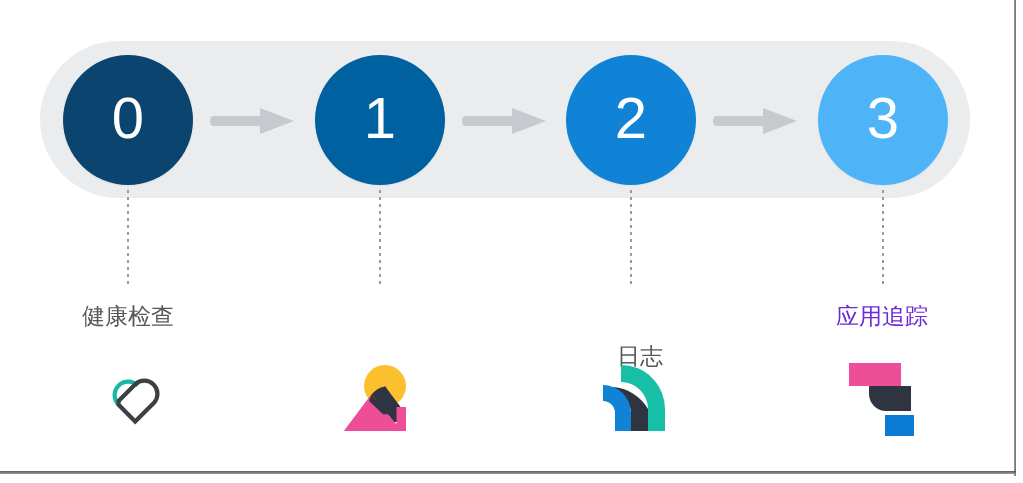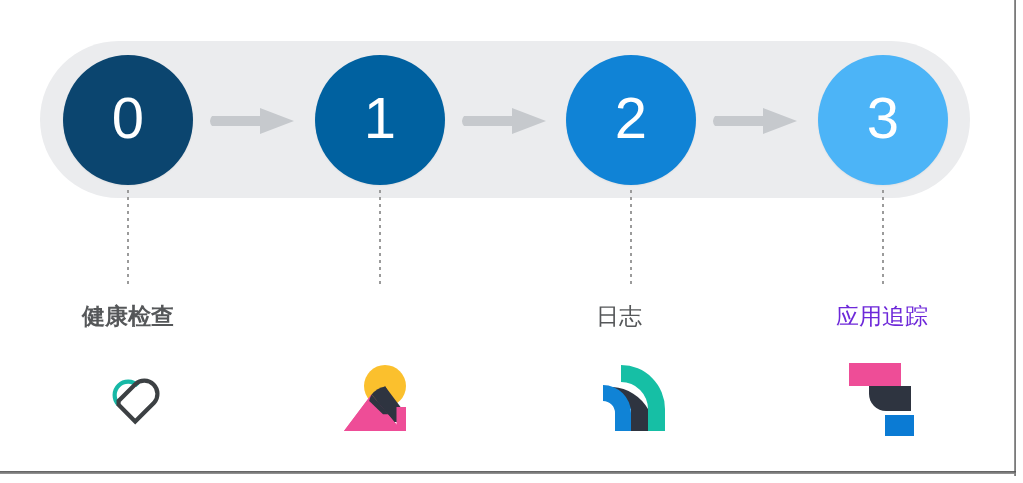--- a/index.html
+++ b/index.html
@@ -106,21 +106,21 @@
     top: 301px;
     width: 240px;
     text-align: center;
     font-size: 23px;
     color: #555759;
     white-space: nowrap;
     font-family: "Liberation Sans", "DejaVu Sans", sans-serif;
   }
   #label-0 { left: 8px; }
   #label-1 { left: 259px; }
-  #label-2 { left: 499px; }
+  #label-2 { left: 520px; margin-top: 40px; }
   #label-3 { left: 762px; }
 
   
   .icon-slot {
     position: absolute;
     top: 358px;
     width: 110px;
     height: 86px;
     display: flex;
     align-items: center;
@@ -165,21 +165,21 @@
   </div>
   <div class="stage" id="stage-3" style="background: rgb(76, 180, 247); color: rgb(255, 255, 255);">
     <span class="stage-num">3</span>
   </div>
 
   <div class="connector" id="connector-0"></div>
   <div class="connector" id="connector-1"></div>
   <div class="connector" id="connector-2"></div>
   <div class="connector" id="connector-3"></div>
 
-  <div class="label" id="label-0" style="color: rgb(85, 87, 89); font-weight: bold;">健康检查</div>
+  <div class="label" id="label-0" style="color: rgb(85, 87, 89);">健康检查</div>
   <div class="label" id="label-2" style="color: rgb(85, 87, 89);">日志</div>
   <div class="label" id="label-3" style="color: #6d28d9;">应用追踪</div>
 
   <div class="icon-slot" id="icon-slot-0">
     <span>
       <svg viewBox="0 0 72 72" width="72" height="72" aria-hidden="true">
 
         <path d="M26.5 41.5 A13.5 13.5 0 1 1 45.8 22.6" fill="none" stroke="#17b8a6" stroke-width="4.2" stroke-linecap="butt"></path>
 
         <path d="M26.6 41.8 L43.2 58.6 L62.0 39.8 A13.2 13.2 0 0 0 43.3 21.2 L26.6 37.9 Z" fill="none" stroke="#3c4043" stroke-width="4.2" stroke-linejoin="miter"></path>

